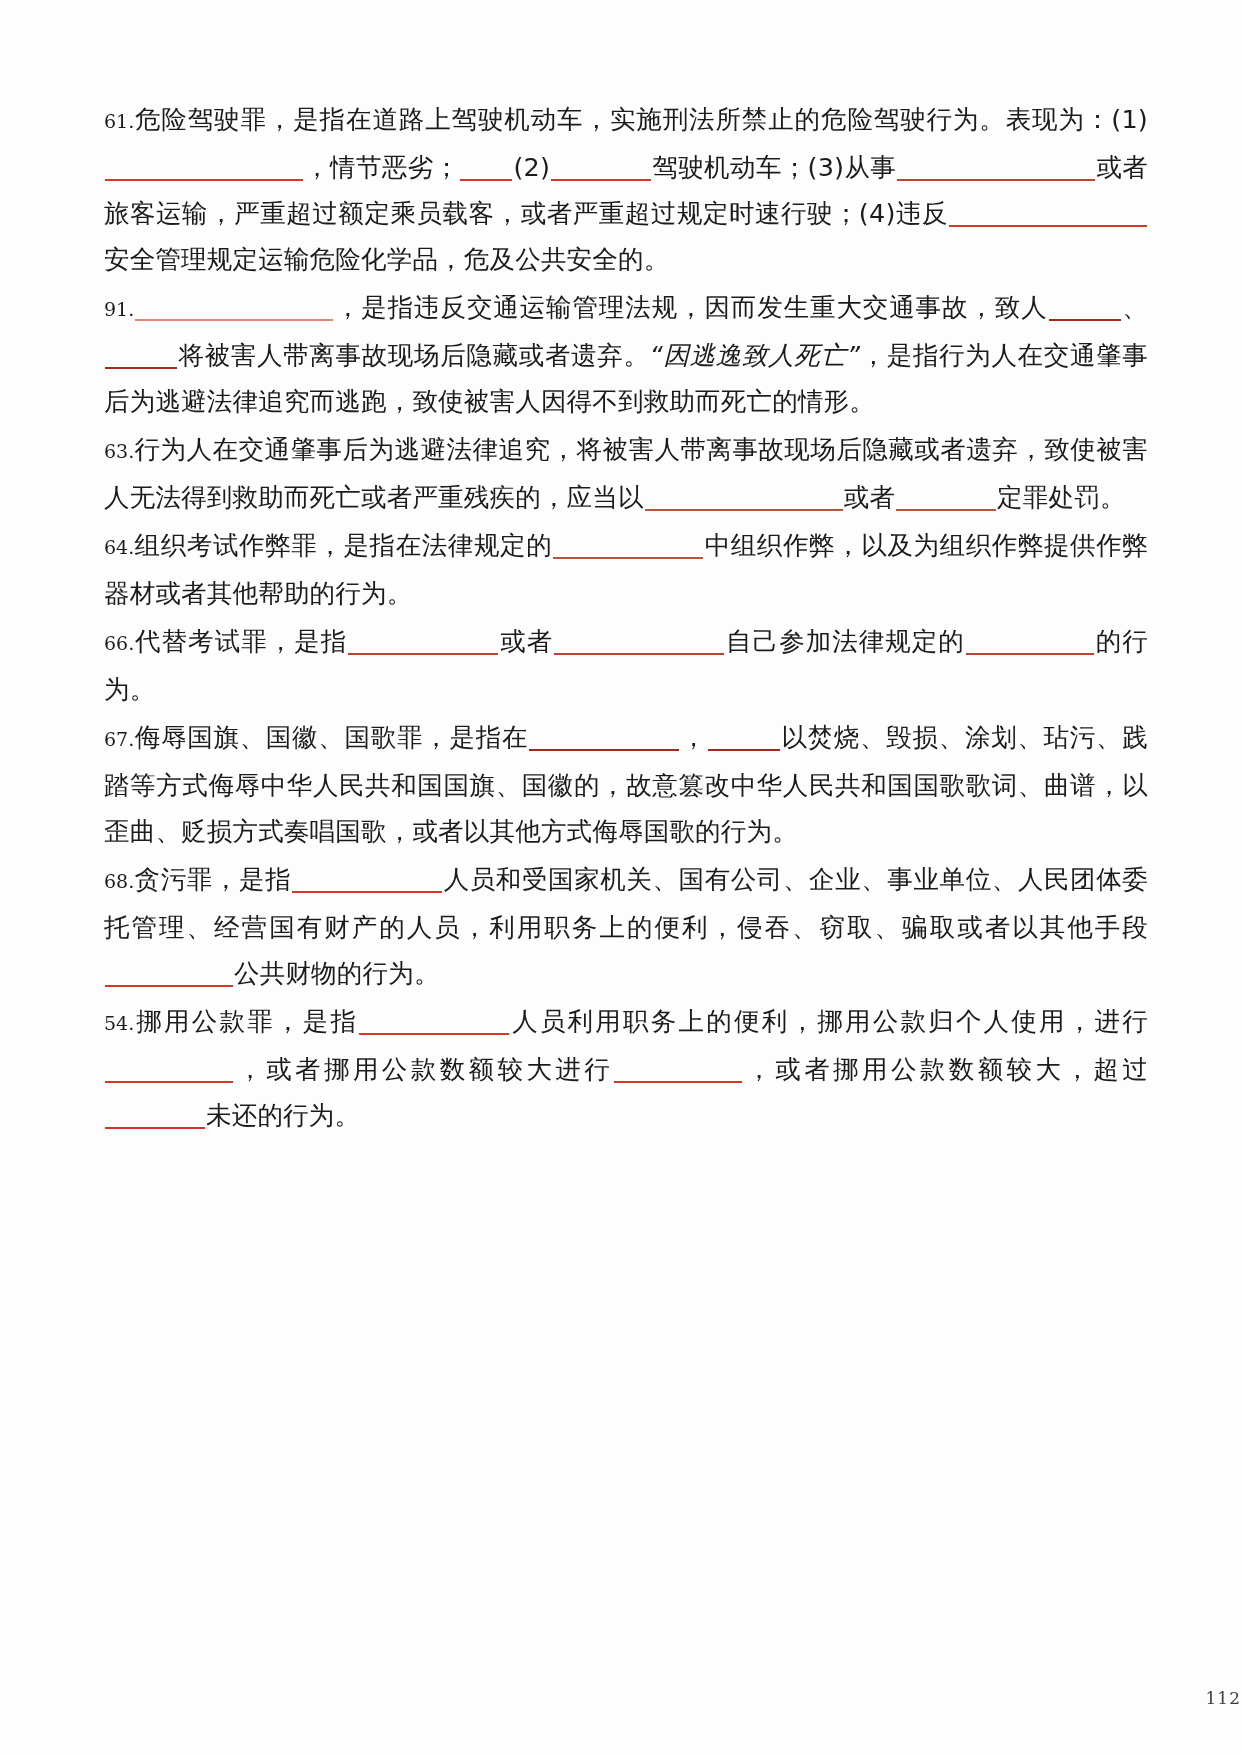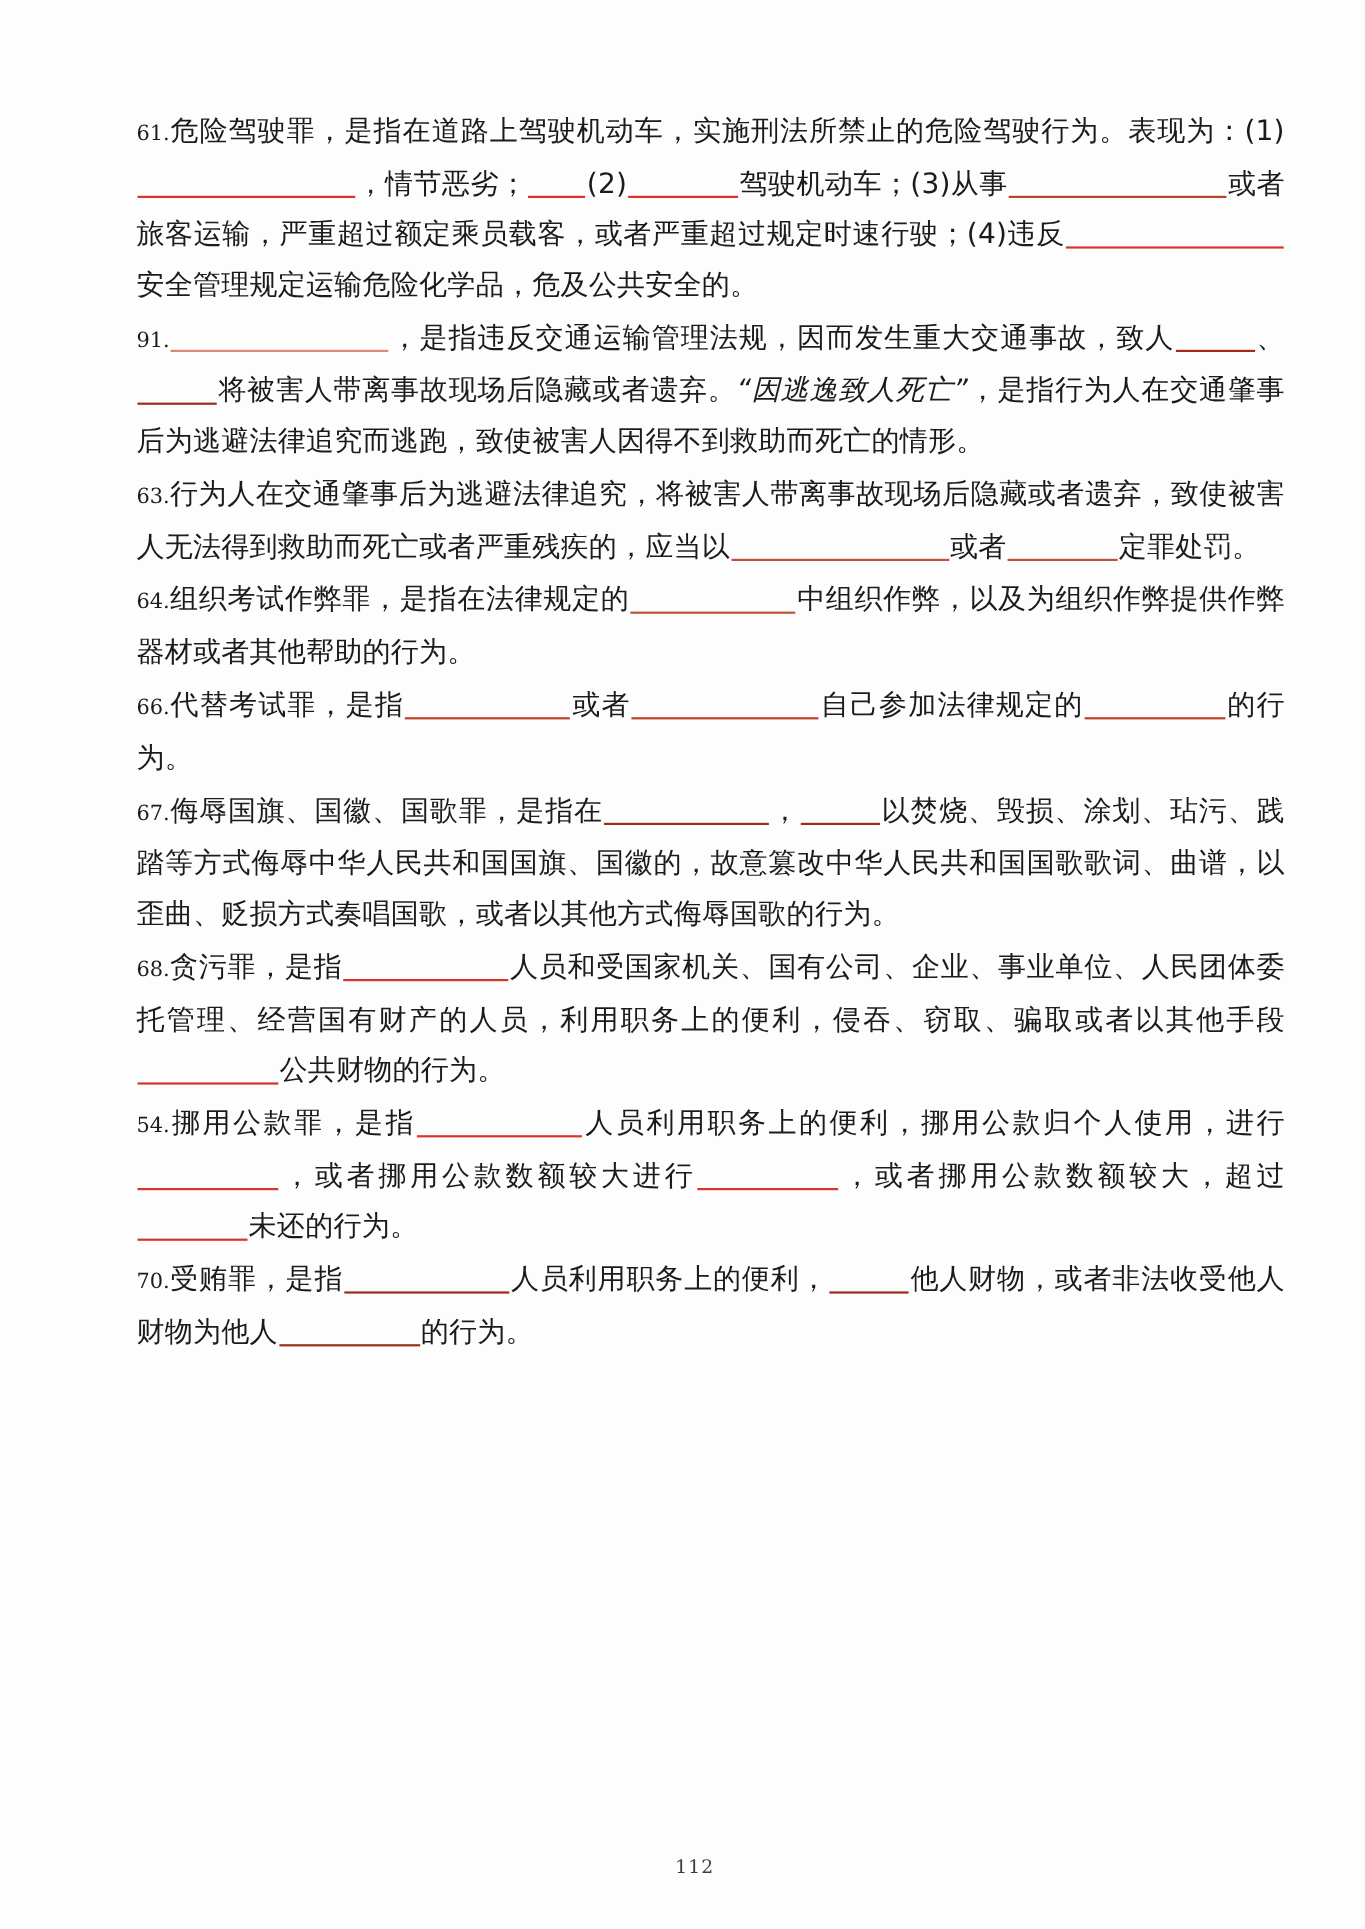--- a/index.html
+++ b/index.html
@@ -16,21 +16,20 @@
     height: 1754px;
     background: #fdfdfd;
     box-sizing: border-box;
     overflow: hidden;
   }
   .content {
     position: absolute;
     left: 104px;
     top: 96px;
     width: 1044px;
-    margin-left: 20px;
   }
   .para {
     font-size: 25.5px;
     line-height: 46px;
     color: #1b1b1b;
     letter-spacing: 0.2px;
     text-align: justify;
     text-justify: inter-ideograph;
     margin: 0 0 0 0;
     padding: 0;
@@ -67,21 +66,21 @@
   .w-m   { width: 128px; }
   .w-ml  { width: 150px; }
   .w-l   { width: 170px; }
   .w-xl  { width: 198px; }
 
   .pagenum {
     position: absolute;
     left: 0;
     right: 0;
     top: 1688px;
-    text-align: center;
+    text-align: right;
     font-family: "DejaVu Serif", "Liberation Serif", serif;
     font-size: 17px;
     color: #3b3b3b;
     letter-spacing: 1px;
     margin-left: 22px;
   }
   .quote { font-family: "DejaVu Sans", "Liberation Sans", sans-serif; font-style: italic; }
 </style>
 </head>
 <body>
@@ -99,18 +98,17 @@
 
 
     <p class="para"><span class="qnum">66.</span><span>代替考试罪，是指</span><span class="blank c-brick w-ml"></span><span>或者</span><span class="blank c-brick w-l"></span><span>自己参加法律规定的</span><span class="blank c-brick w-m"></span><span>的行为。</span></p>
 
     <p class="para"><span class="qnum">67.</span><span>侮辱国旗、国徽、国歌罪，是指在</span><span class="blank c-dark w-ml"></span><span>，</span><span class="blank c-dark w-xs"></span><span>以焚烧、毁损、涂划、玷污、践踏等方式侮辱中华人民共和国国旗、国徽的，故意篡改中华人民共和国国歌歌词、曲谱，以歪曲、贬损方式奏唱国歌，或者以其他方式侮辱国歌的行为。</span></p>
 
     <p class="para"><span class="qnum">68.</span><span>贪污罪，是指</span><span class="blank c-red w-ml"></span><span>人员和受国家机关、国有公司、企业、事业单位、人民团体委托管理、经营国有财产的人员，利用职务上的便利，侵吞、窃取、骗取或者以其他手段</span><span class="blank c-red w-m"></span><span>公共财物的行为。</span></p>
 
     <p class="para"><span class="qnum">54.</span><span>挪用公款罪，是指</span><span class="blank c-red w-ml"></span><span>人员利用职务上的便利，挪用公款归个人使用，进行</span><span class="blank c-red w-m"></span><span>，或者挪用公款数额较大进行</span><span class="blank c-red w-m"></span><span>，或者挪用公款数额较大，超过</span><span class="blank c-red w-s"></span><span>未还的行为。</span></p>
 
-    <p class="para"><span class="qnum">70.</span><span>受贿罪，是指</span><span class="blank c-dark w-ml"></span><span>人员利用职务上的便利，</span><span class="blank c-dark w-xs"></span><span>他人财物，或者非法收受他人财物为他人</span><span class="blank c-dark w-m"></span><span>的行为。</span></p>
 
   </div>
 
   <div class="pagenum">112</div>
 </div>
 
 </body></html>

